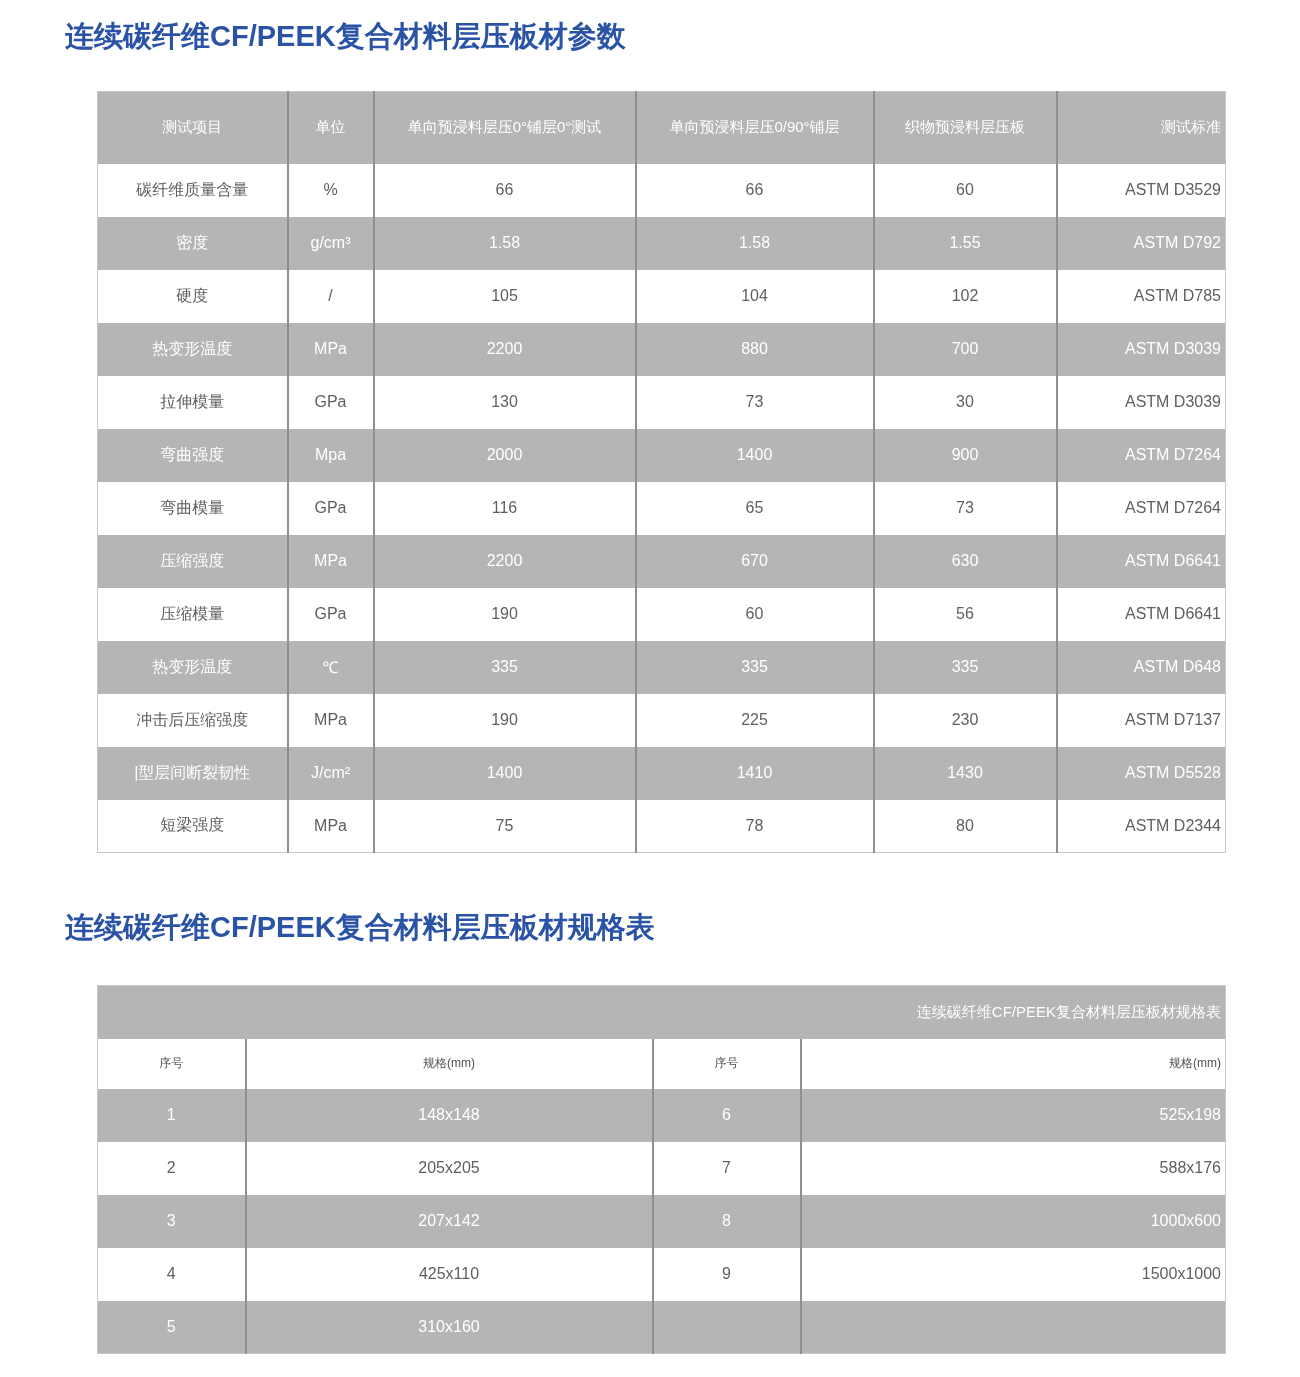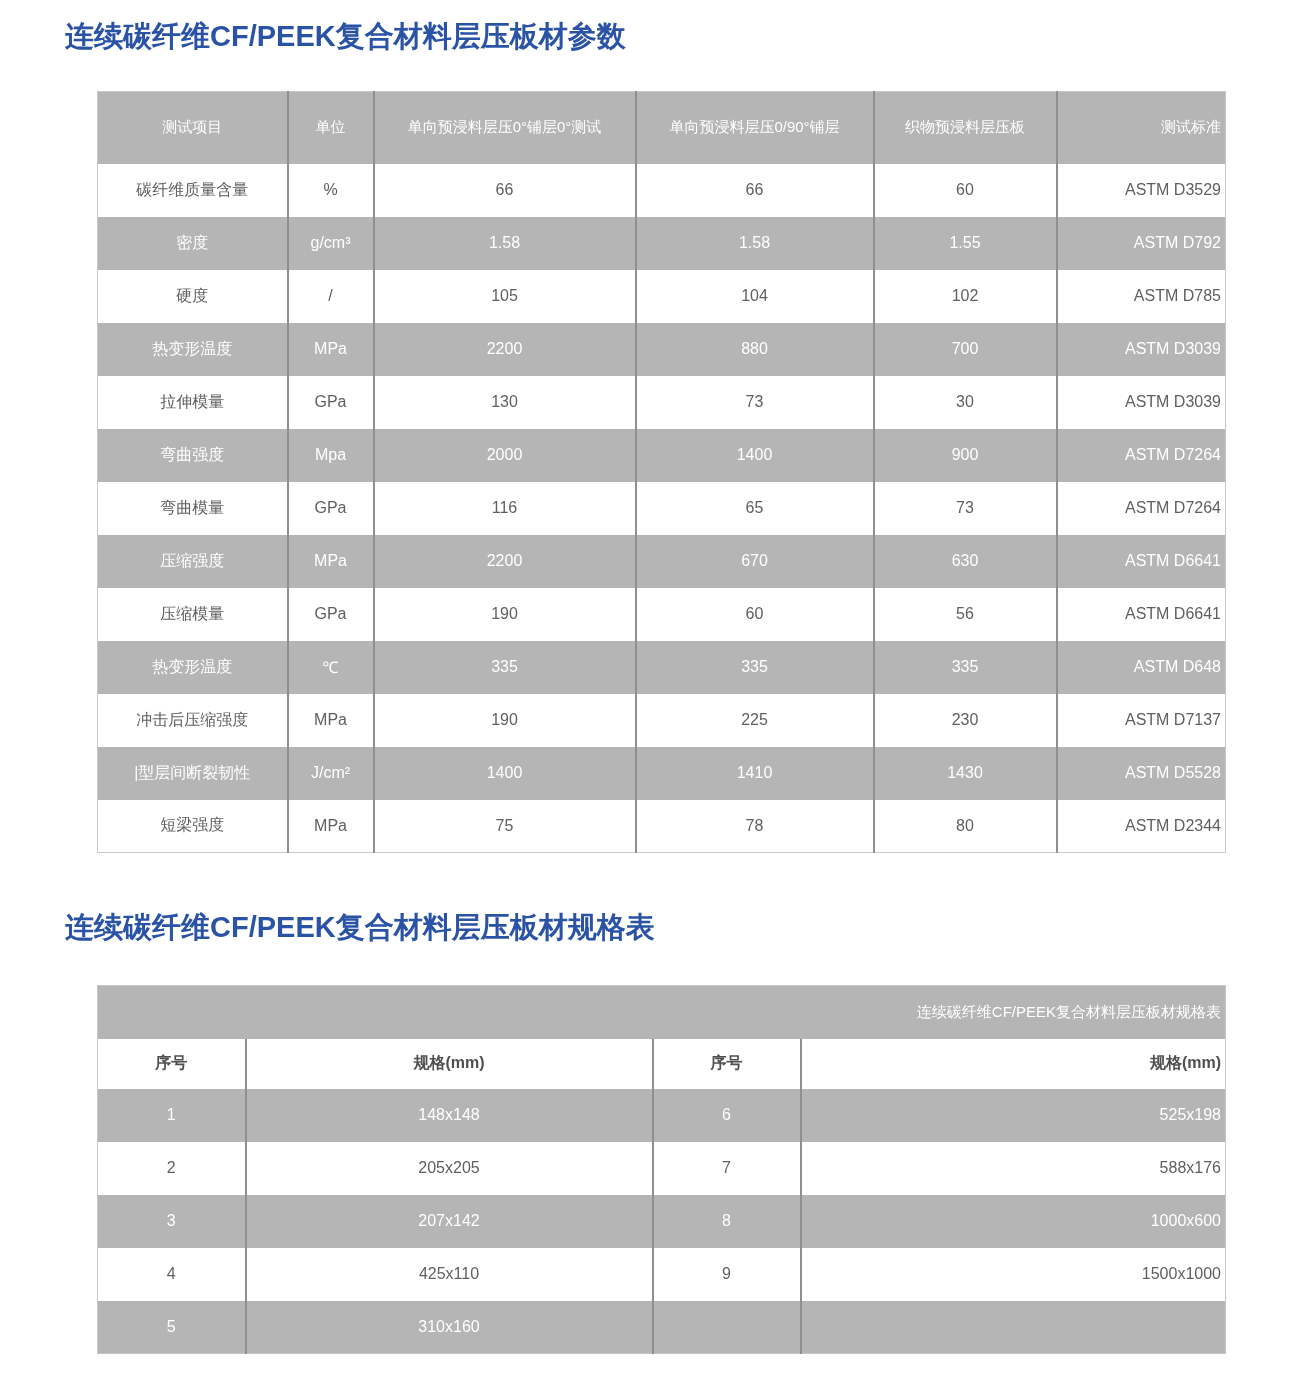--- a/index.html
+++ b/index.html
@@ -61,22 +61,22 @@
     background:var(--band-gray);
     color:var(--text-light);
     font-weight:400;
     font-size:15px;
     border-right:none;
   }
   #spec-table thead .col-head th{
     height:50px;
     background:#ffffff;
     color:#4f4f4f;
-    font-weight:700;
-    font-size:16px;
+    font-weight:400;
+    font-size:12px;
   }
   #spec-table tbody td{height:53px;font-size:16px;}
   #spec-table tbody tr:nth-child(odd){background:var(--band-gray);color:var(--text-light);}
   #spec-table tbody tr:nth-child(even){background:#ffffff;color:var(--text-dark);}
 </style>
 </head>
 <body>
 
 <div class="content">
 

